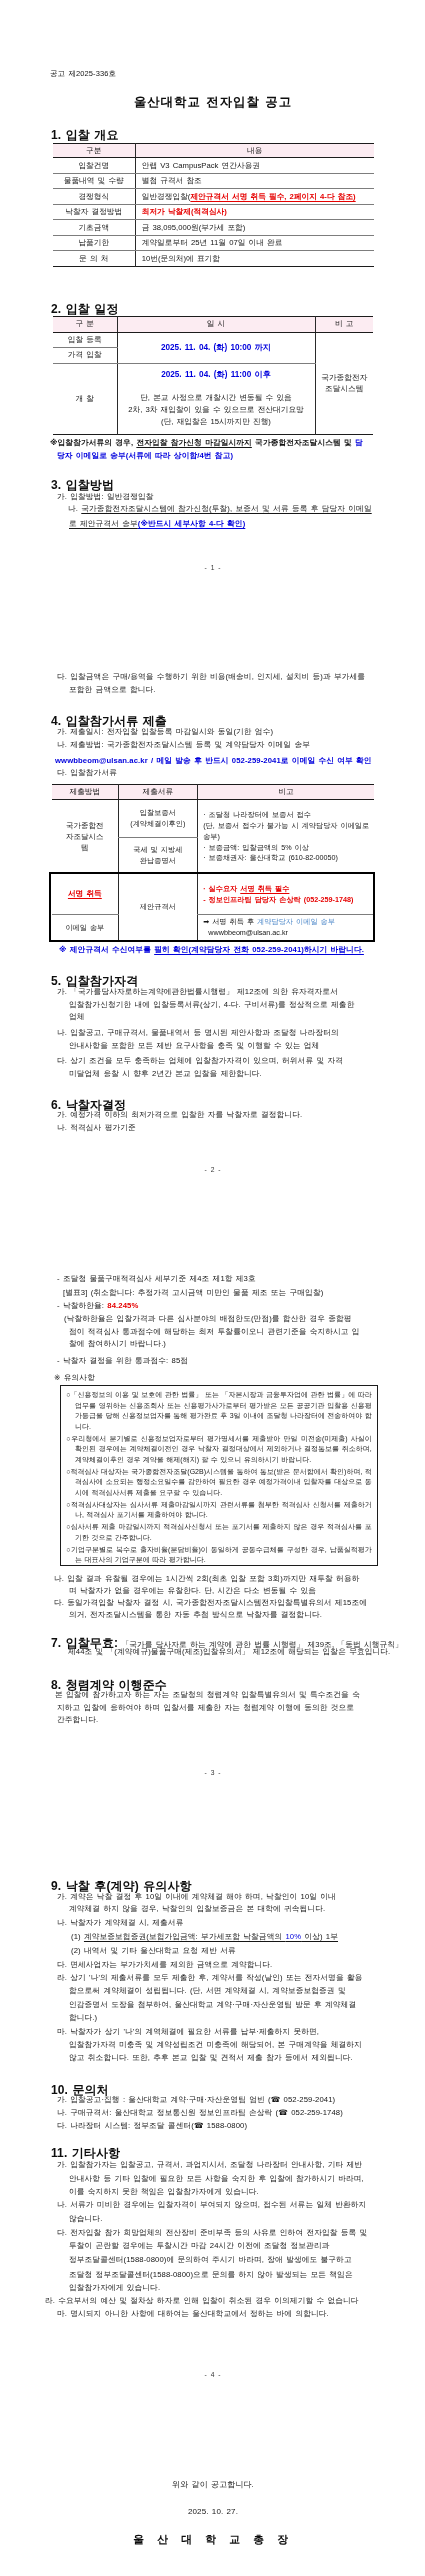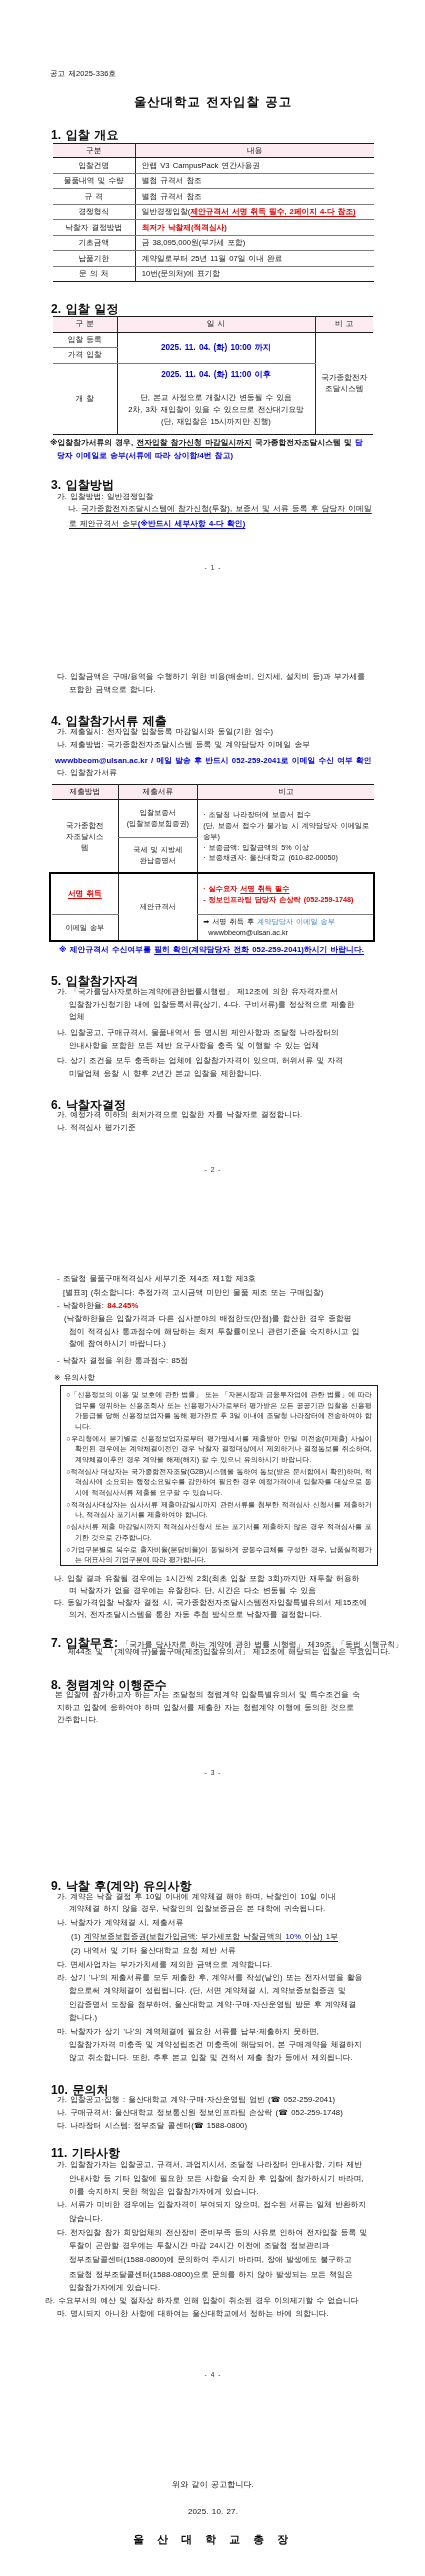--- a/index.html
+++ b/index.html
@@ -59,24 +59,20 @@
       </tr>
       <tr style="height:15.5px;">
         <td class="rb">입찰건명</td>
         <td class="rb bl lft">안랩 V3 CampusPack 연간사용권</td>
       </tr>
       <tr style="height:15.5px;">
         <td class="rb">물품내역 및 수량</td>
         <td class="rb bl lft">별첨 규격서 참조</td>
       </tr>
       <tr style="height:15.5px;">
-        <td class="rb">규      격</td>
-        <td class="rb bl lft">별첨 규격서 참조</td>
-      </tr>
-      <tr style="height:15.5px;">
         <td class="rb">경쟁형식</td>
         <td class="rb bl lft"><span>일반경쟁입찰(</span><span class="red b u">제안규격서 서명 취득 필수, 2페이지 4-다 참조)</span></td>
       </tr>
       <tr style="height:15.5px;">
         <td class="rb">낙찰자 결정방법</td>
         <td class="rb bl lft"><span class="red b">최저가 낙찰제(적격심사)</span></td>
       </tr>
       <tr style="height:15.5px;">
         <td class="rb">기초금액</td>
         <td class="rb bl lft">금 38,095,000원(부가세 포함)</td>
@@ -162,21 +158,21 @@
         <td class="hd">제출방법</td>
         <td class="hd bl">제출서류</td>
         <td class="hd bl">비고</td>
       </tr>
       <tr style="height:38px;">
         <td rowspan="2">
               <div style="width:44px;margin:0 auto;line-height:10.8px;white-space:normal;font-size:7.5px;">국가종합전자조달시스템</div>
             </td>
         <td class="bl rb">
               <span class="stack">입찰보증서</span>
-              <span class="stack">(입찰보증보험증권)</span>
+              <span class="stack">(계약체결이후인)</span>
             </td>
         <td class="bl lft" rowspan="2">
           <div style="white-space:normal;line-height:10.8px;">· 조달청 나라장터에 보증서 접수</div>
           <div style="white-space:normal;line-height:10.8px;">(단, 보증서 접수가 불가능 시 계약담당자 이메일로 송부)</div>
           <div style="white-space:normal;line-height:10.8px;">· 보증금액: 입찰금액의 5% 이상</div>
           <div style="white-space:normal;line-height:10.8px;">· 보증채권자: 울산대학교 (610-82-00050)</div>
         </td>
       </tr>
       <tr style="height:37px;">
         <td class="bl">

